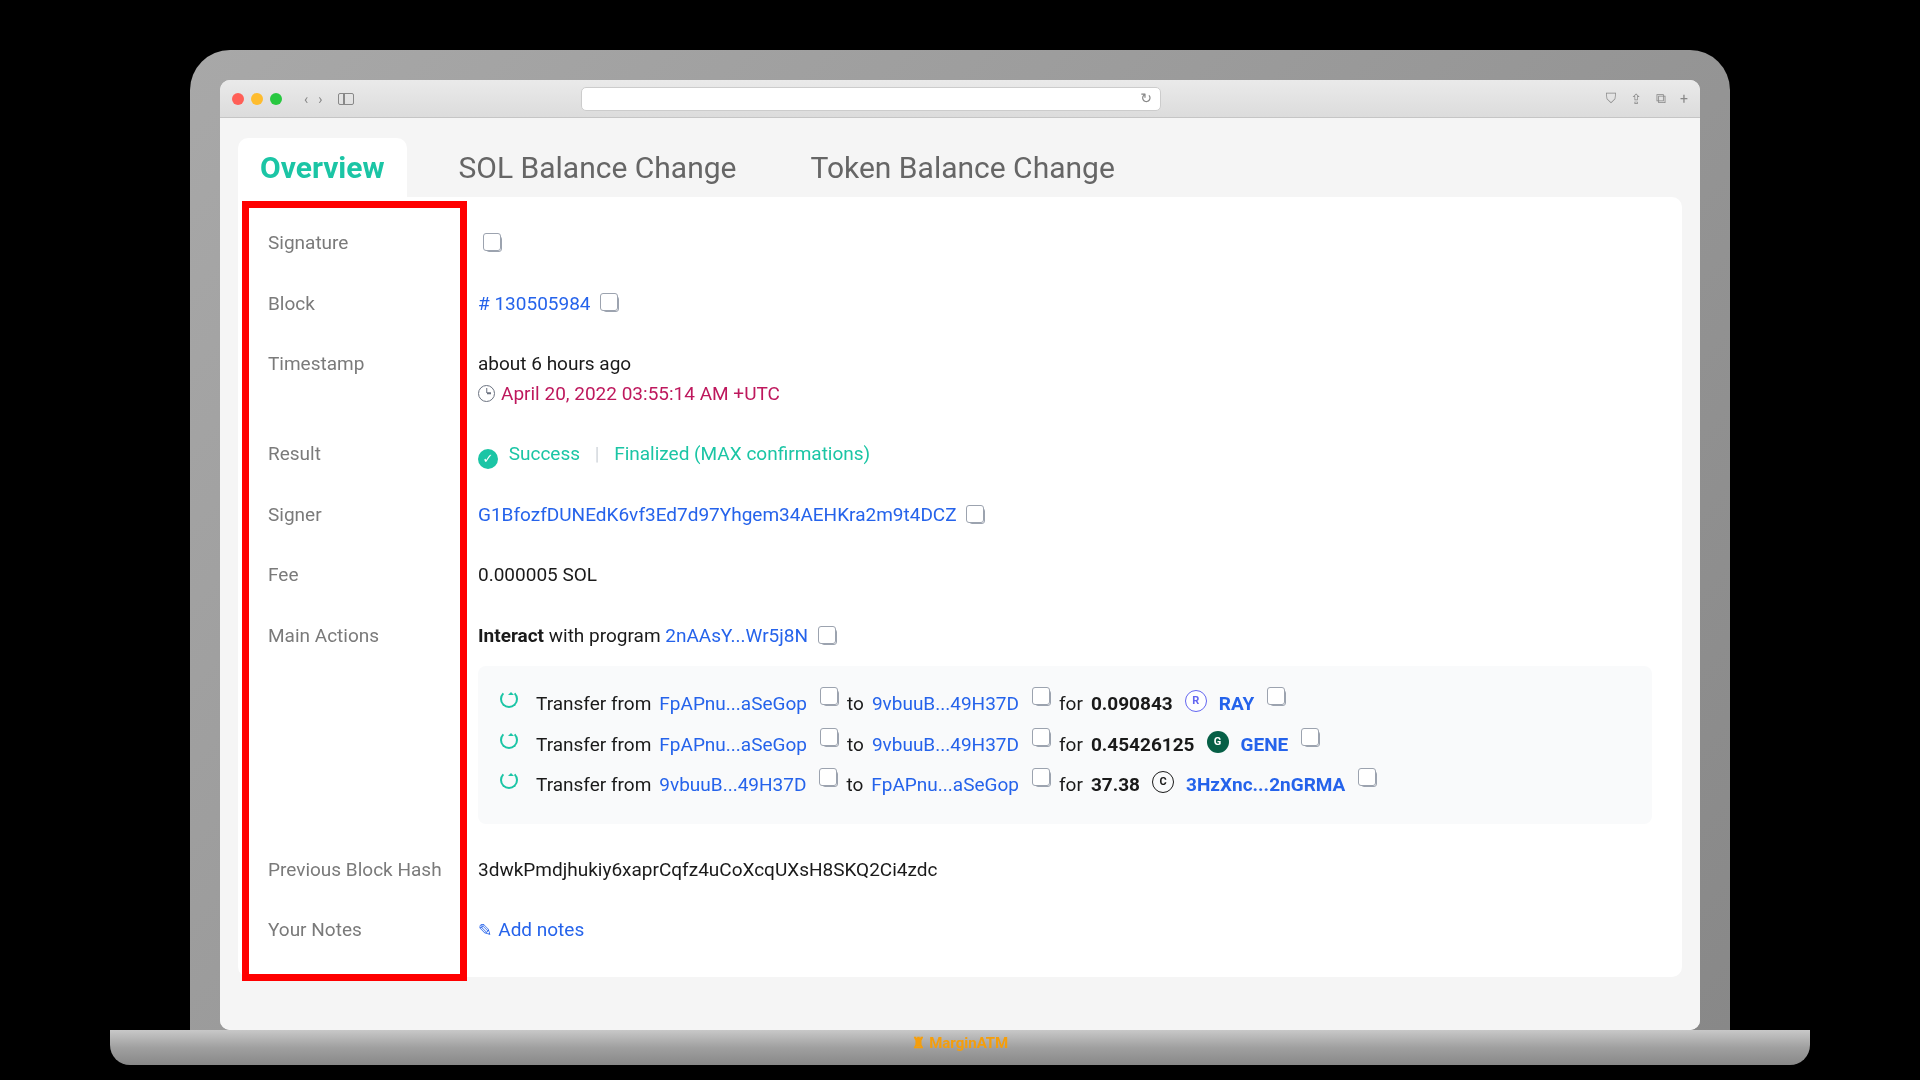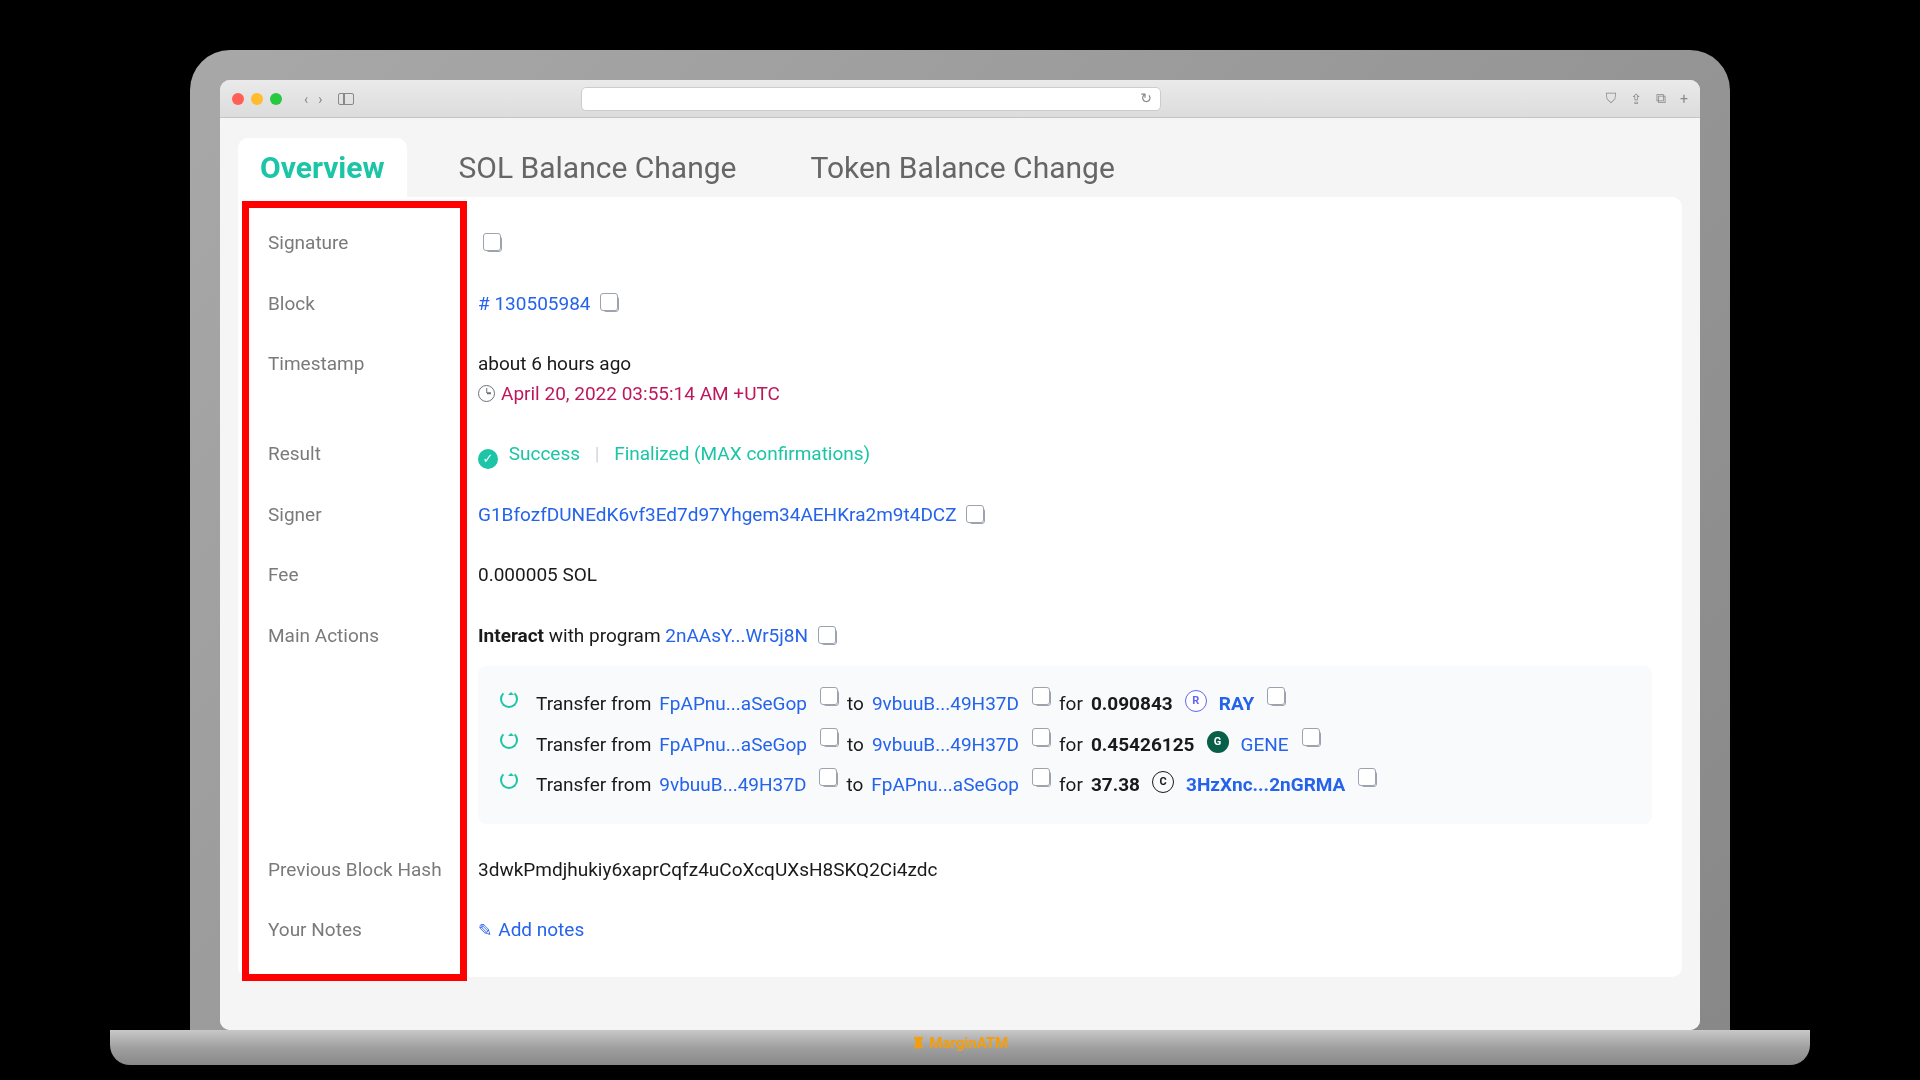--- a/index.html
+++ b/index.html
@@ -159,21 +159,21 @@
                   <span class="refresh-icon"></span>
                   <span>Transfer from </span>
                   <span class="link-blue">FpAPnu...aSeGop</span>
                   <span class="copy-icon"></span>
                   <span> to </span>
                   <span class="link-blue">9vbuuB...49H37D</span>
                   <span class="copy-icon"></span>
                   <span> for </span>
                   <b>0.45426125</b>
                   <span class="token-icon icon-gene">G</span>
-                  <span class="link-blue" style="font-weight:400">GENE</span>
+                  <span class="link-blue" style="font-weight:700">GENE</span>
                   <span class="copy-icon"></span>
                 </div>
                 <div class="action-row">
                   <span class="refresh-icon"></span>
                   <span>Transfer from </span>
                   <span class="link-blue">9vbuuB...49H37D</span>
                   <span class="copy-icon"></span>
                   <span> to </span>
                   <span class="link-blue">FpAPnu...aSeGop</span>
                   <span class="copy-icon"></span>

